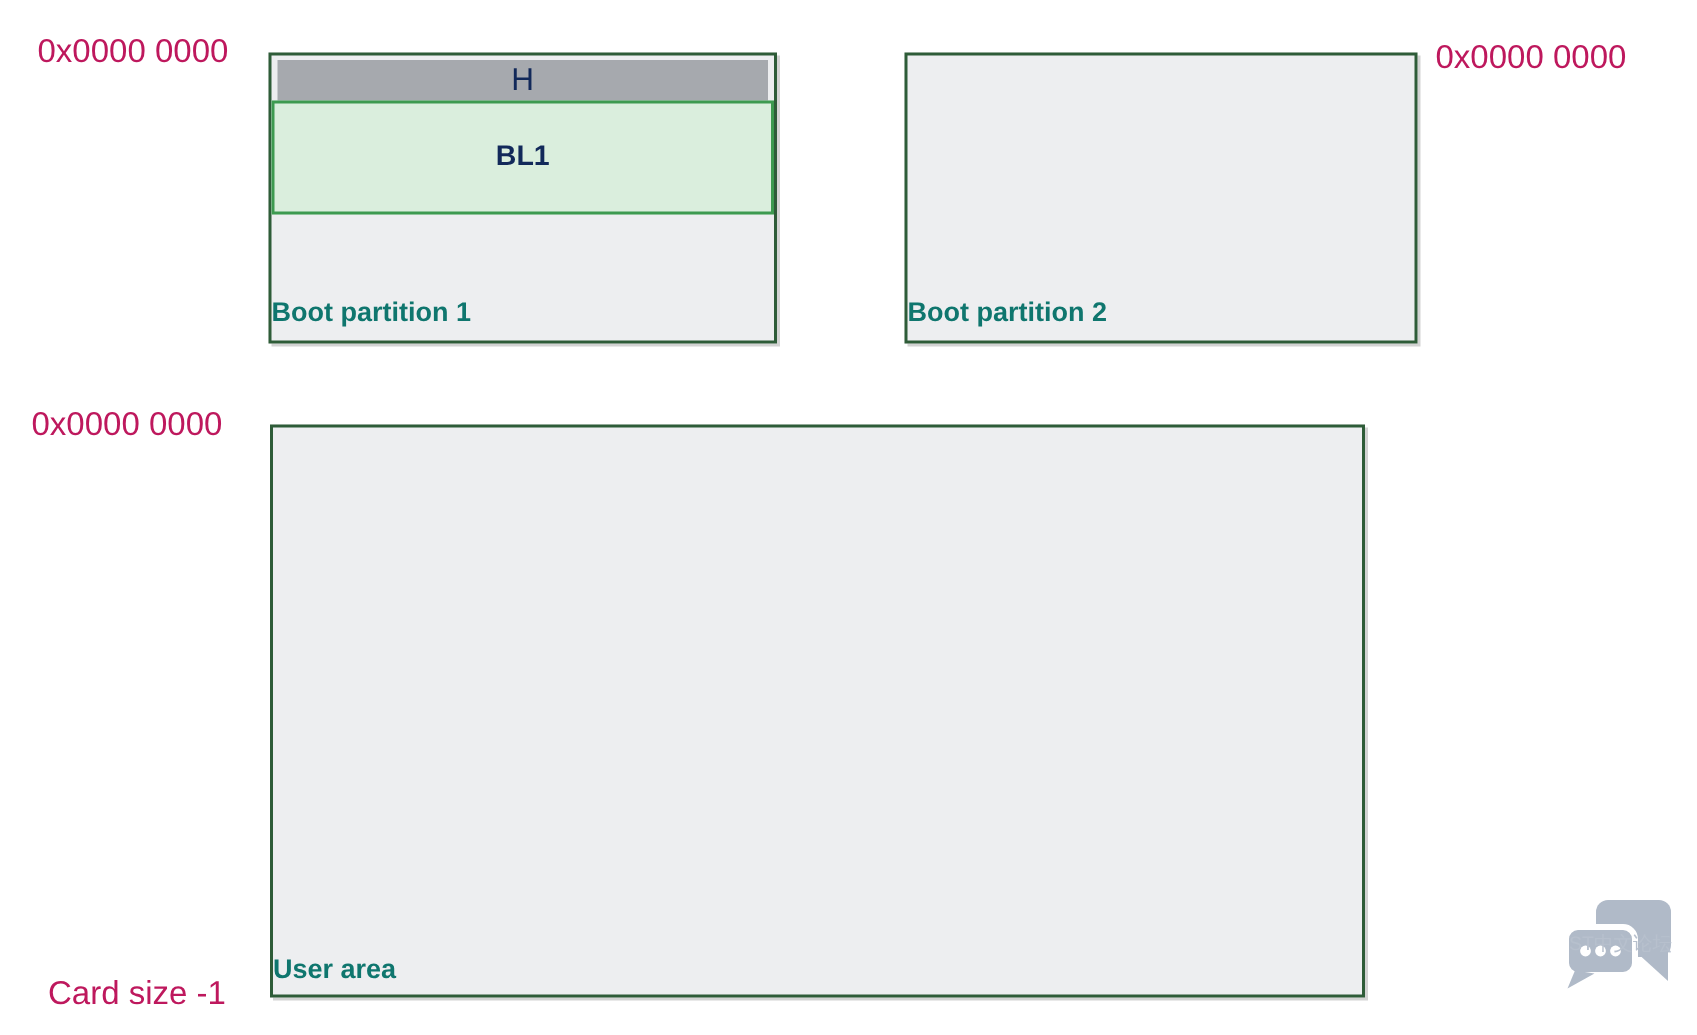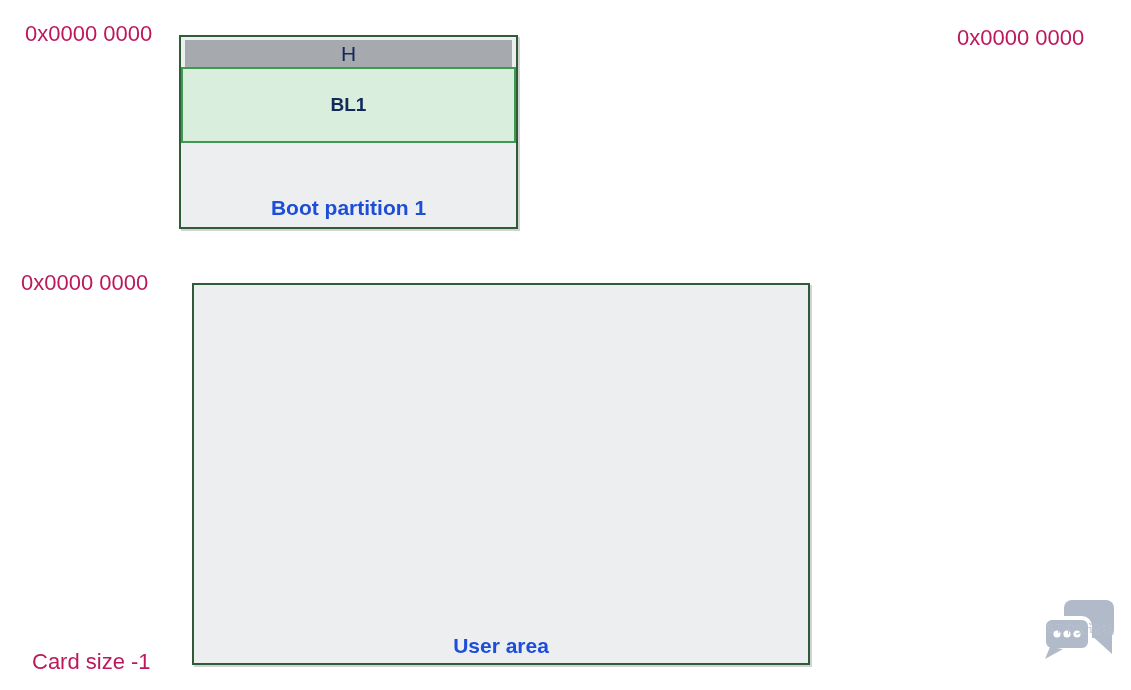--- a/index.html
+++ b/index.html
@@ -23,24 +23,23 @@
     background: #edeef0;
     border: 2px solid #2e5c38;
     box-shadow: 2px 2px 0 rgba(128, 128, 128, 0.35);
     box-sizing: border-box;
   }
   .box-caption {
     position: absolute;
     left: 0;
     right: 0;
     bottom: 9px;
-    text-align: center;
-    color: #1d4ed8;
+    color: #0f766e;
     font-weight: bold;
-    font-size: 21px;
+    font-size: 18px;
     line-height: 20px;
   }
   .header-bar {
     position: absolute;
     left: 4px;
     right: 4px;
     top: 3px;
     height: 28px;
     background: #a6a9ae;
     color: #12295a;
@@ -70,21 +69,21 @@
     color: #b7c0cd;
     font-size: 13px;
     line-height: 18px;
     white-space: nowrap;
   }
   .wm-icon { position: absolute; left: 1040px; top: 592px; }
 
   
   #boot-partition-1 { left: 179px; top: 35px;  width: 339px; height: 194px; }
   #boot-partition-2 { left: 603px; top: 35px;  width: 342px; height: 194px; }
-  #user-area        { left: 180px; top: 283px; width: 618px; height: 382px; margin-left: 12px; }
+  #user-area        { left: 180px; top: 283px; width: 730px; height: 382px; }
 
   
   #addr-top-left    { left: 25px;  top: 22px;  }
   #addr-top-right   { left: 957px; top: 26px;  }
   #addr-user-left   { left: 21px;  top: 271px; }
   #card-size-label  { left: 32px;  top: 650px; }
 </style>
 </head>
 <body>
 
@@ -94,20 +93,23 @@
   <div class="addr-label" id="addr-top-right">0x0000 0000</div>
   <div class="addr-label" id="addr-user-left">0x0000 0000</div>
   <div class="addr-label" id="card-size-label">Card size -1</div>
 
   <div class="mem-box" id="boot-partition-1">
     <div class="header-bar">H</div>
     <div class="bl1-box">BL1</div>
     <div class="box-caption">Boot partition 1</div>
   </div>
 
+  <div class="mem-box" id="boot-partition-2">
+    <div class="box-caption">Boot partition 2</div>
+  </div>
 
   <div class="mem-box" id="user-area">
     <div class="box-caption" style="bottom:7px;">User area</div>
   </div>
 
   <svg class="wm-icon" width="80" height="68" viewBox="0 0 80 68" aria-hidden="true">
     <g fill="#b0bac8">
       <rect x="24" y="8" width="50" height="38" rx="8"></rect>
       <path d="M 50 42 L 72 62 L 72 40 Z"></path>
     </g>

